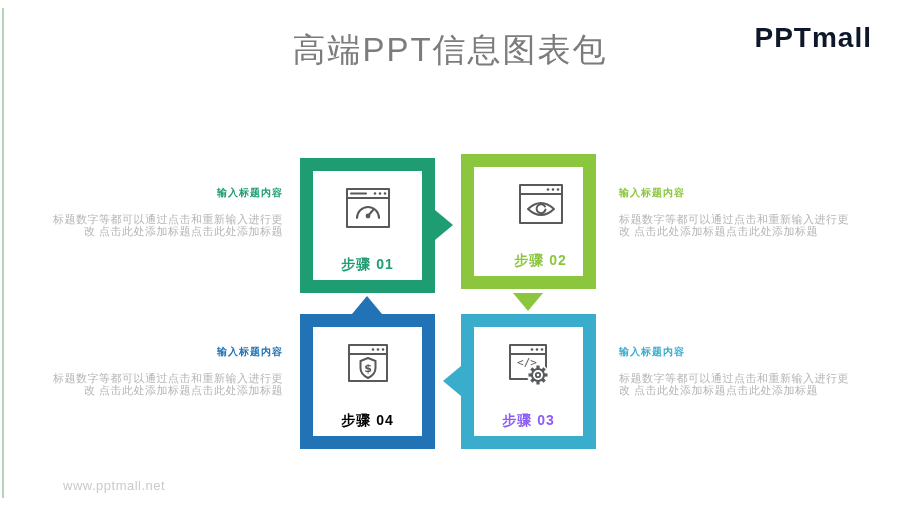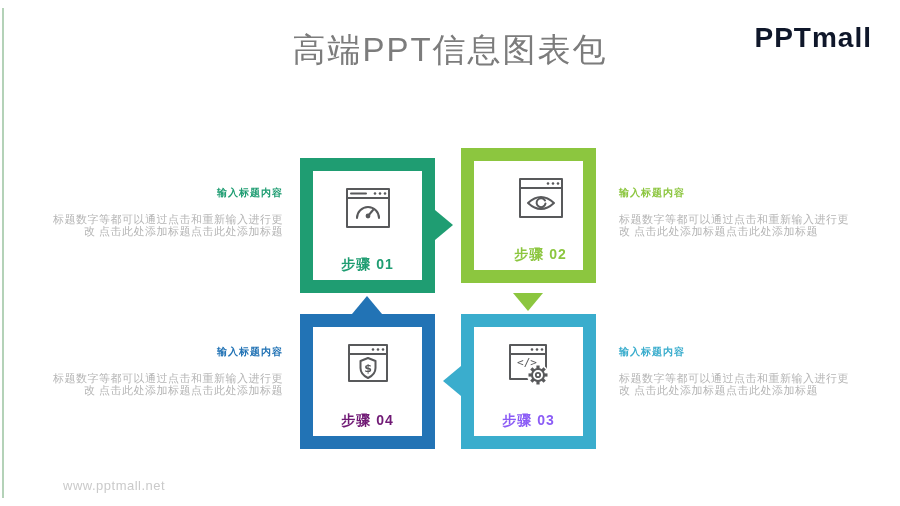--- a/index.html
+++ b/index.html
@@ -18,21 +18,21 @@
   }
   .watermark{
     position:absolute;left:63px;top:478px;font-size:13px;color:#cacaca;letter-spacing:.5px;
   }
   .step-square{
     position:absolute;width:135px;height:135px;box-sizing:border-box;
     border:13px solid #999;background:#fff;display:flex;flex-direction:column;
     align-items:center;padding-top:15px;gap:20px;
   }
   .s1{left:300px;top:158px;}
-  .s2{left:461px;top:148px;padding-left:24px;}
+  .s2{left:461px;top:154px;padding-left:24px;}
   .s3{left:461px;top:314px;}
   .s4{left:300px;top:314px;}
   .icon-wrap{width:48px;height:44px;}
   .icon-wrap svg{display:block;width:48px;height:44px;}
   .step-label{margin-top:6px;font-size:14px;font-weight:bold;letter-spacing:1px;white-space:nowrap;}
   .arrow{position:absolute;width:0;height:0;}
   .a12{left:435px;top:210px;border-top:15px solid transparent;border-bottom:15px solid transparent;border-left:18px solid #1f9d72;}
   .a23{left:513px;top:293px;border-left:15px solid transparent;border-right:15px solid transparent;border-top:18px solid #8cc63f;}
   .a34{left:443px;top:366px;border-top:15px solid transparent;border-bottom:15px solid transparent;border-right:18px solid #3aadcd;}
   .a41{left:352px;top:296px;border-left:15px solid transparent;border-right:15px solid transparent;border-bottom:18px solid #2273b5;}
@@ -135,21 +135,21 @@
           <path d="M24 16 L31.5 19 V26 Q31.5 32.5 24 36 Q16.5 32.5 16.5 26 V19 Z"></path>
         </g>
         <g fill="#58595b" stroke="none">
           <circle cx="29" cy="7.5" r="1.3"></circle>
             <circle cx="34" cy="7.5" r="1.3"></circle>
             <circle cx="39" cy="7.5" r="1.3"></circle>
         </g>
         <text x="24" y="30" font-size="11" font-weight="bold" text-anchor="middle" fill="#58595b" font-family="DejaVu Sans, sans-serif">$</text>
       </svg>
     </div>
-    <div class="step-label" style="color: #701a75;">步骤 04</div>
+    <div class="step-label" style="color: #000000;">步骤 04</div>
   </div>
 
   <div class="arrow a12" style="border-left-color: rgb(31, 157, 114);"></div>
   <div class="arrow a23" style="border-top-color: rgb(140, 198, 63);"></div>
   <div class="arrow a34" style="border-right-color: rgb(58, 173, 205);"></div>
   <div class="arrow a41" style="border-bottom-color: rgb(34, 115, 181);"></div>
 
   <div class="tb tb1">
     <h3 class="tb-title" style="color: rgb(31, 157, 114);">输入标题内容</h3>
     <p class="tb-body">标题数字等都可以通过点击和重新输入进行更改 点击此处添加标题点击此处添加标题</p>

